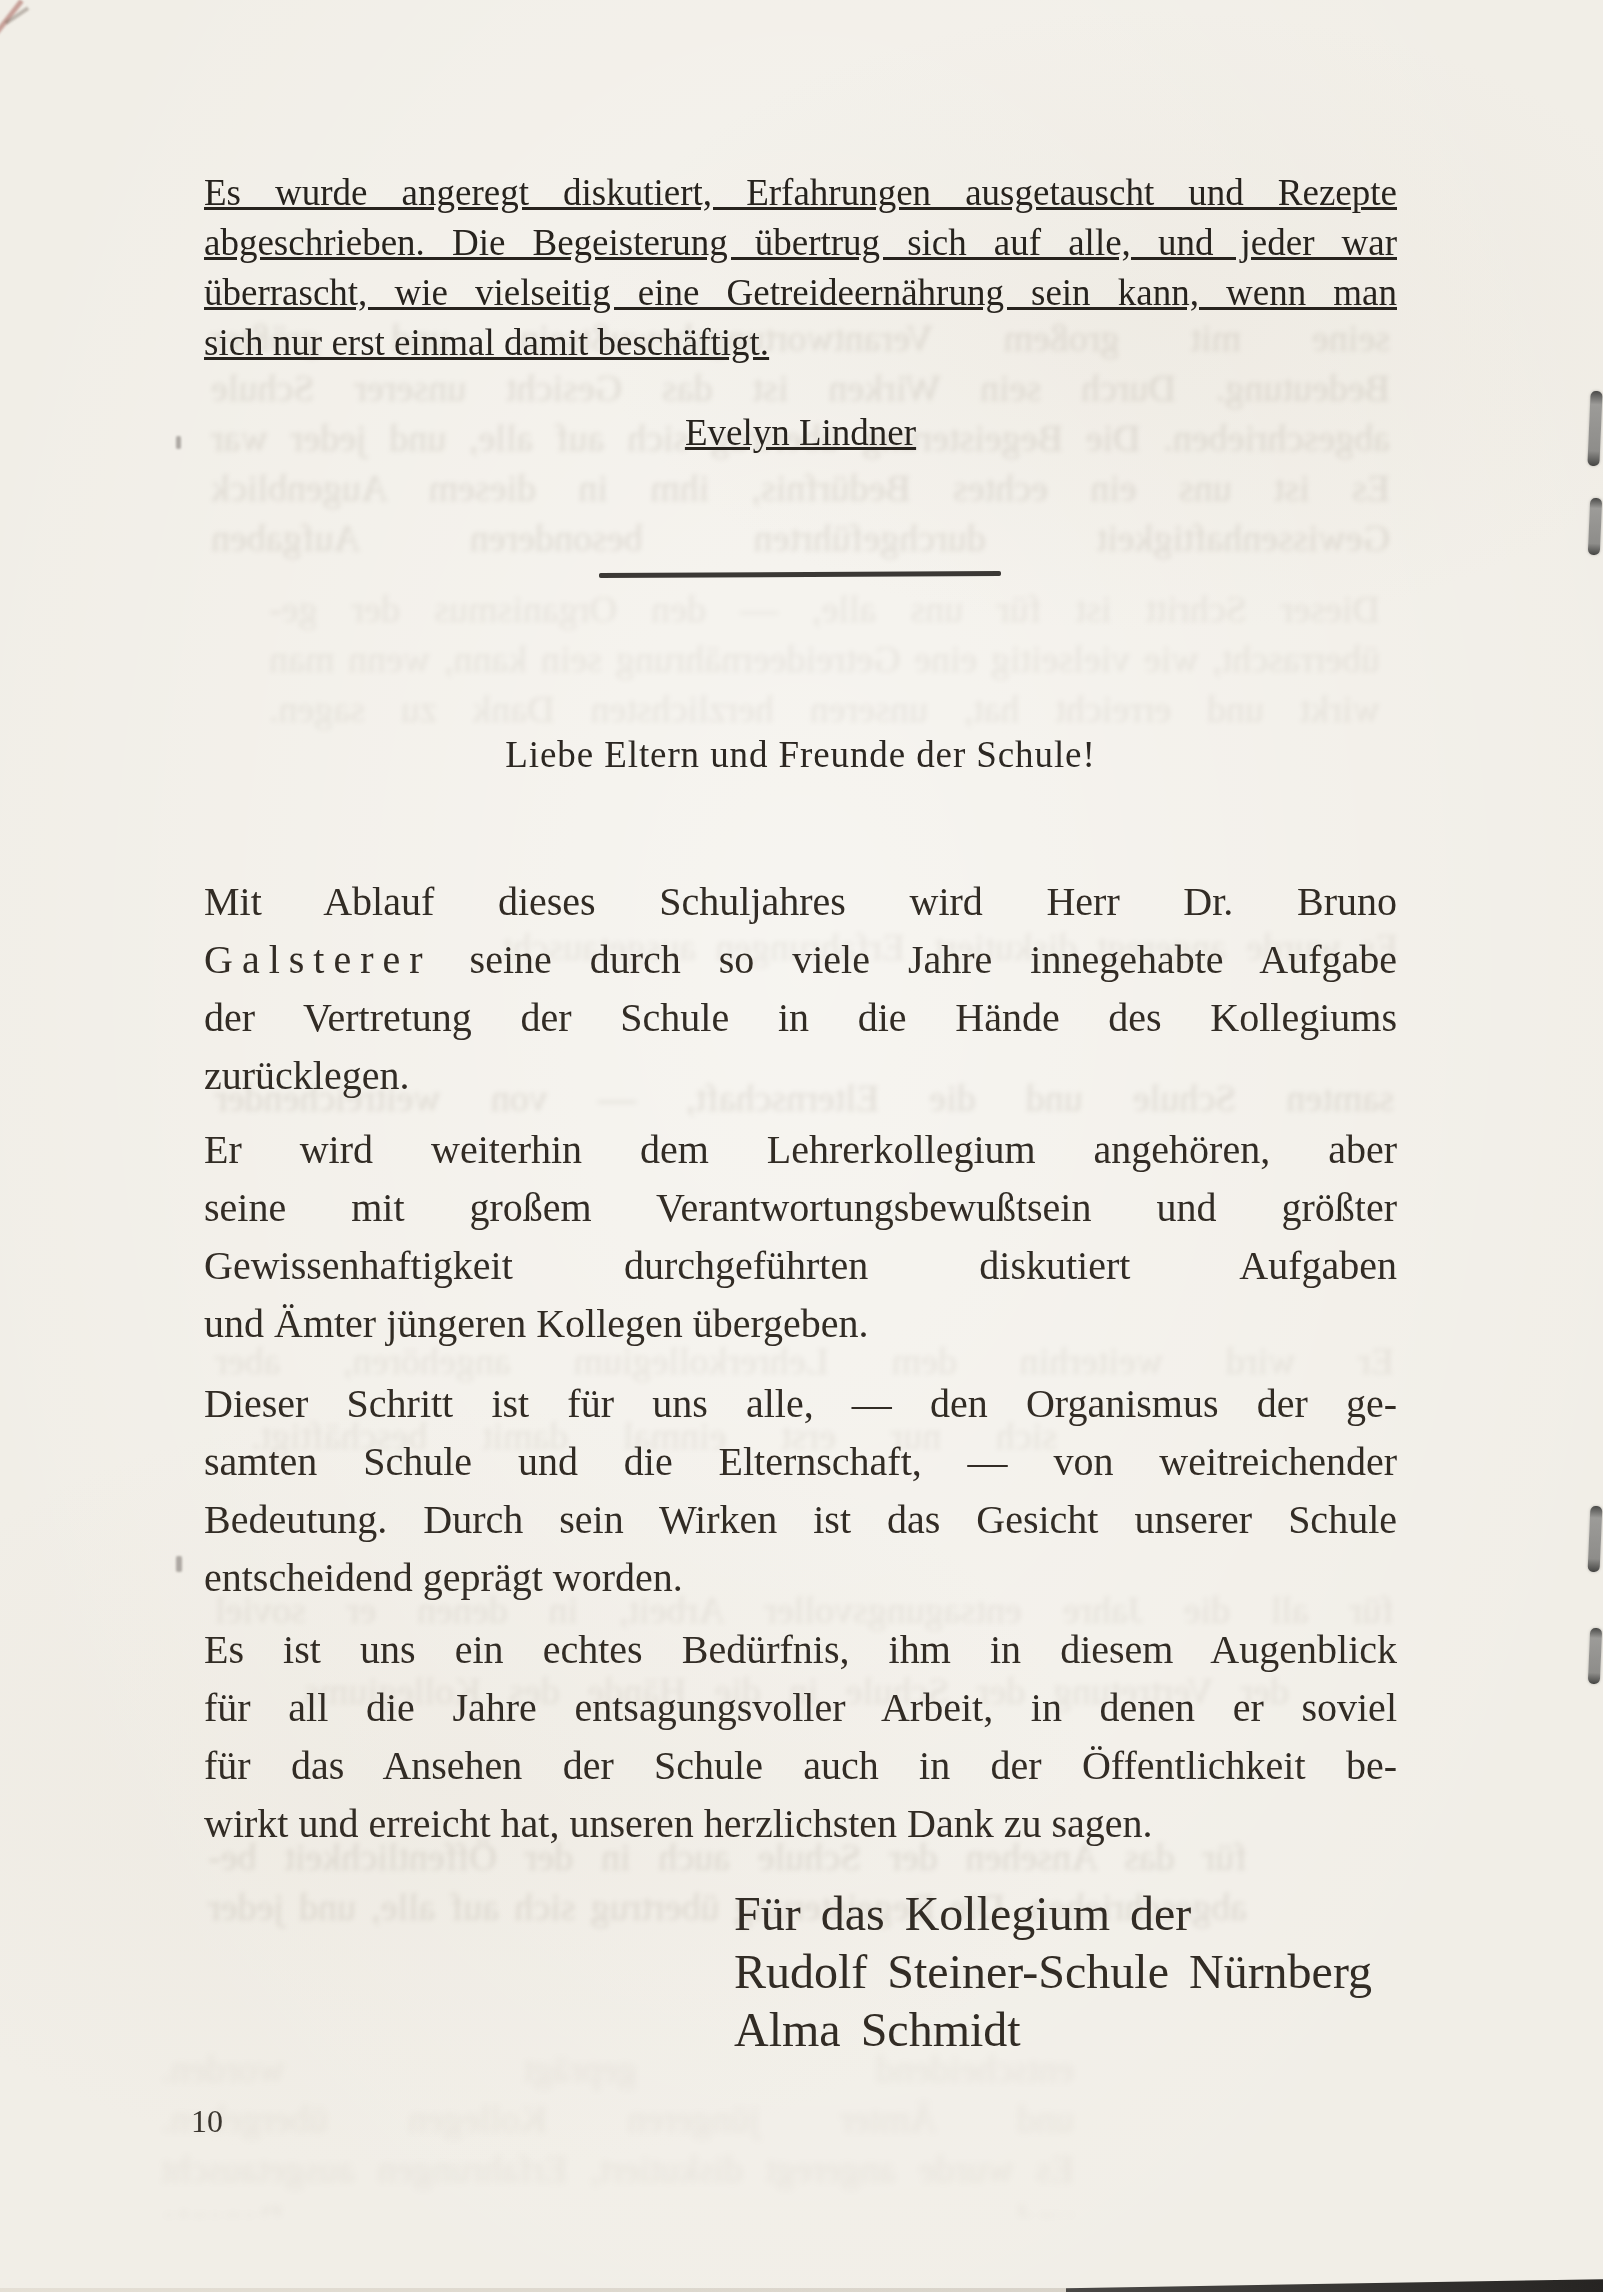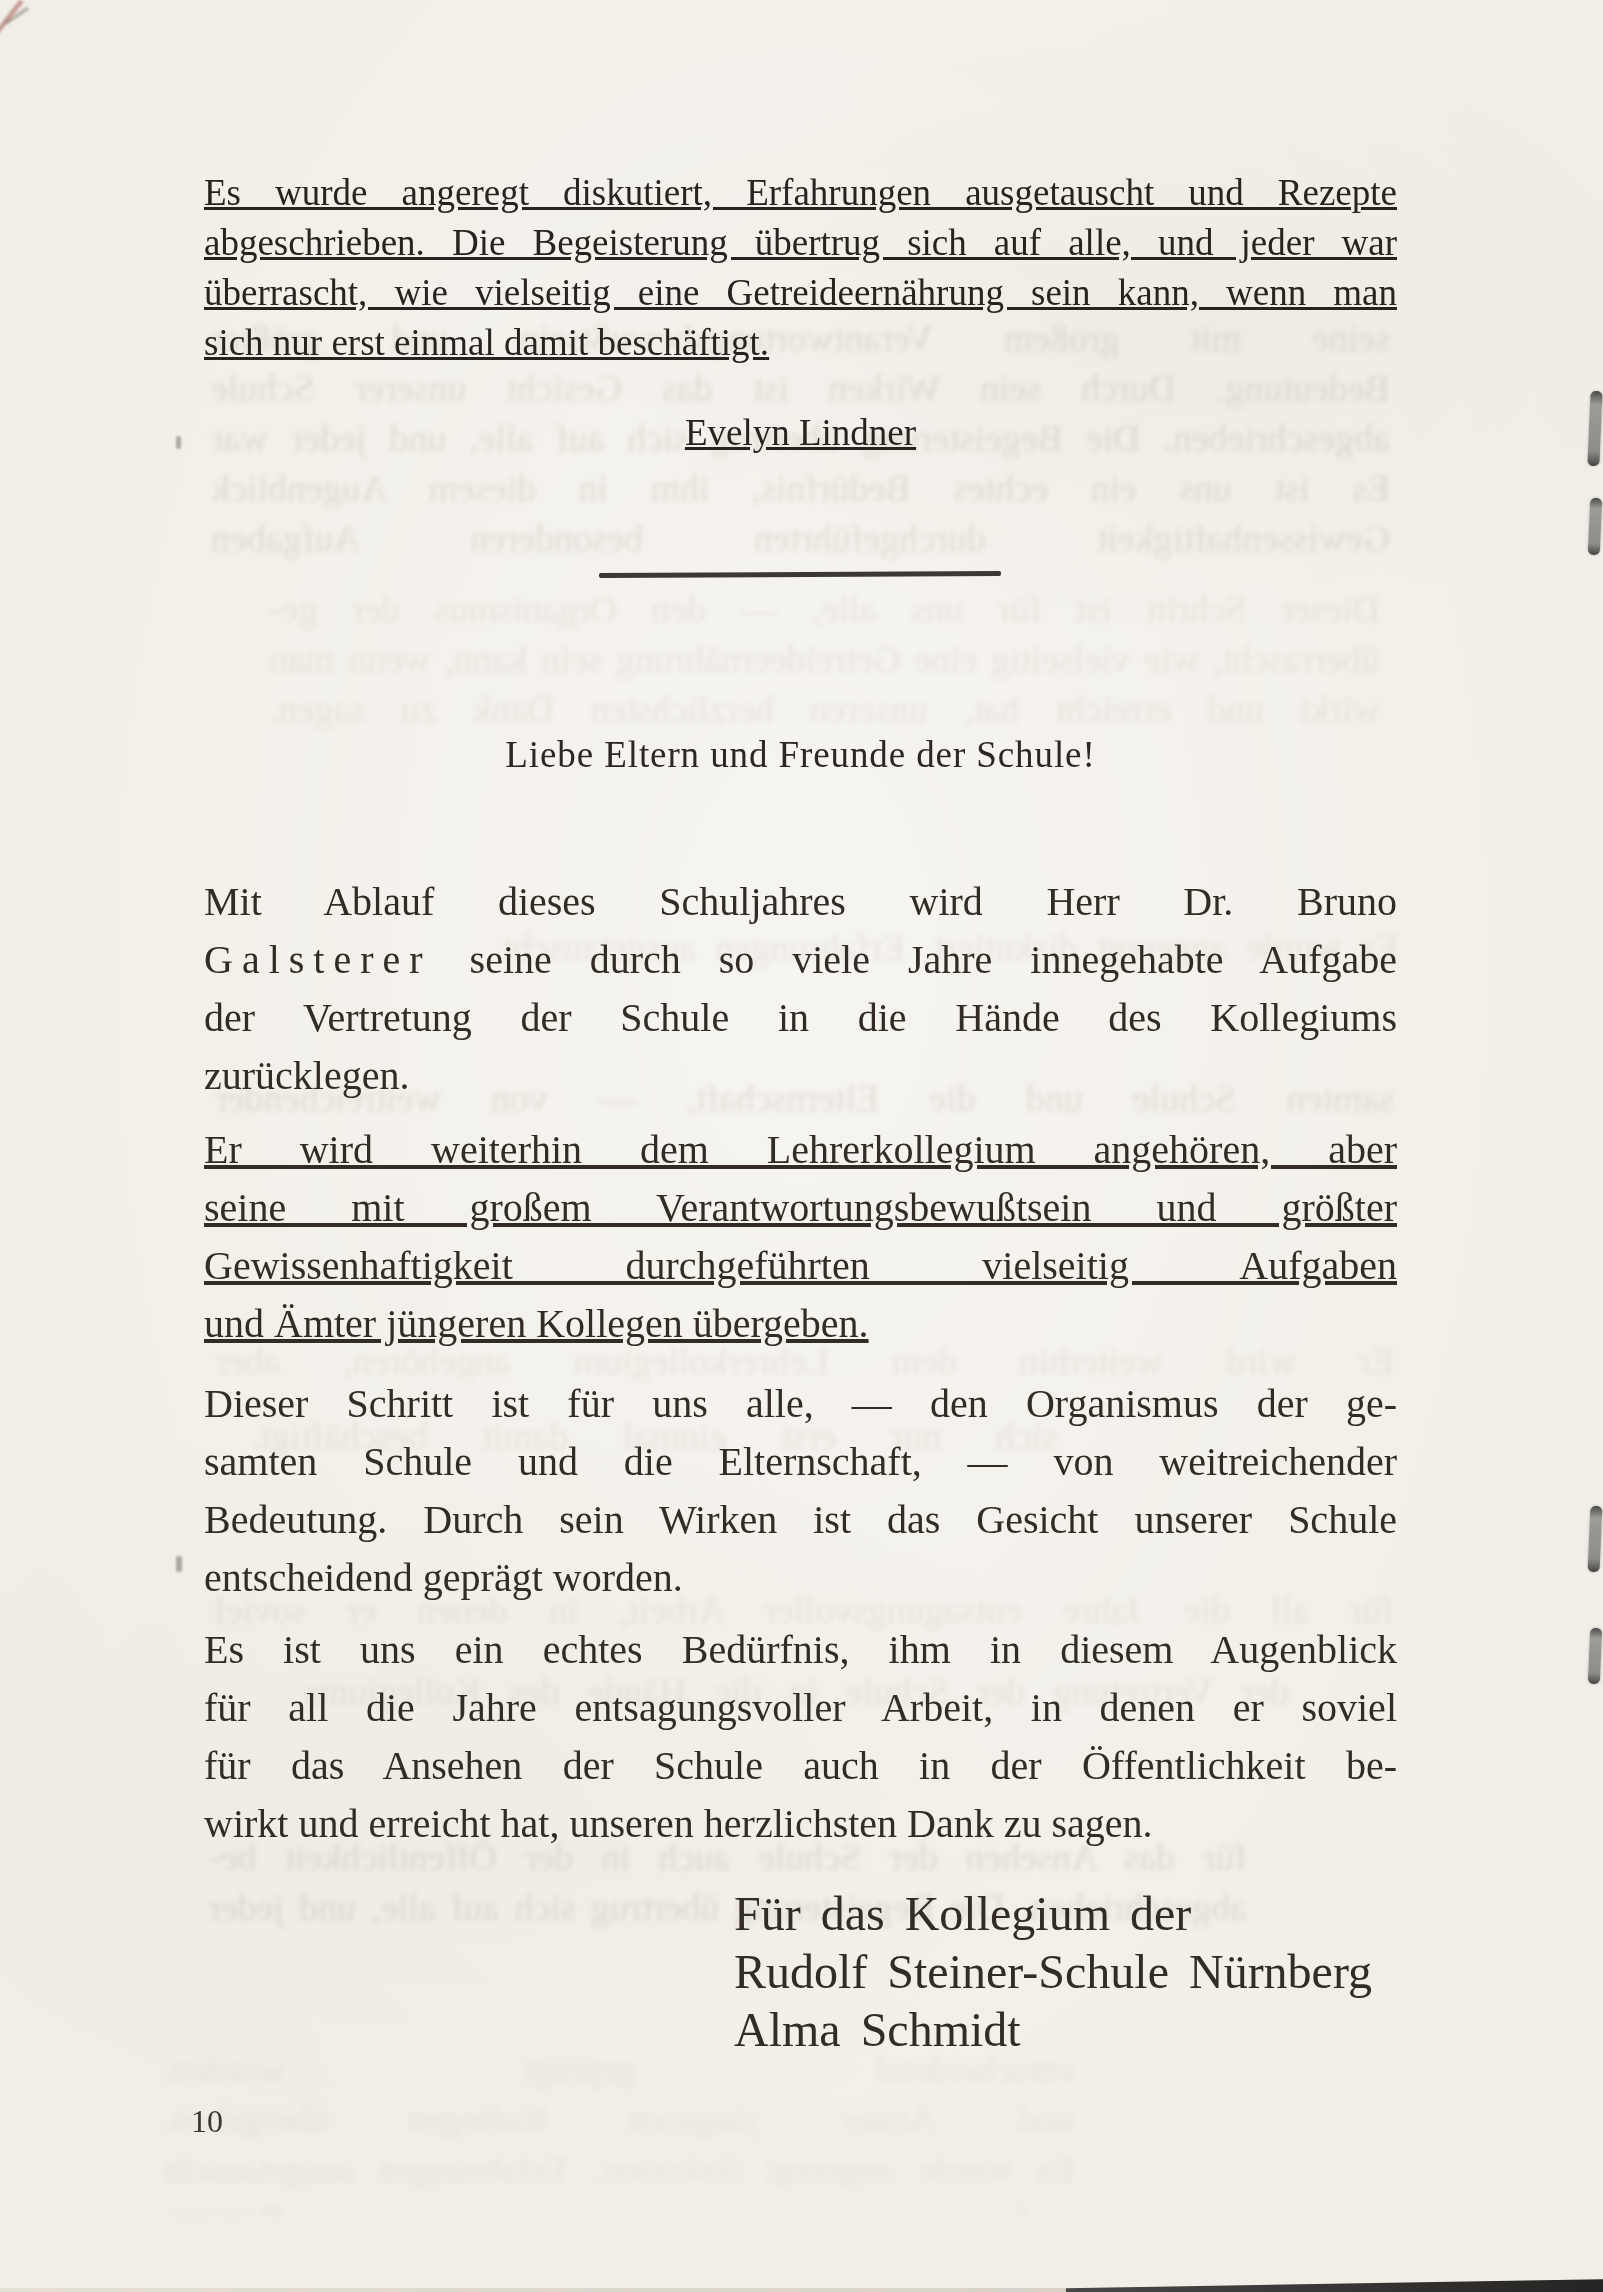--- a/index.html
+++ b/index.html
@@ -32,21 +32,21 @@
   .heading {
     position: absolute; left: 204px; top: 733px; width: 1193px;
     text-align: center; font-size: 37px; color: #2c2722; letter-spacing: 0.9px;
   }
 
   .para {
     position: absolute; left: 204px; width: 1193px;
     font-size: 40px; line-height: 58px; color: #322c25;
   }
   #para-a { top: 873px; }
-  #para-b { top: 1121px; text-decoration: underline; }
+  #para-b { top: 1121px; }
   #para-c { top: 1375px; }
   #para-d { top: 1621px; }
   .sperr { letter-spacing: 9px; }
 
   .closing {
     position: absolute; left: 734px; top: 1885px;
     font-size: 48px; line-height: 58px; color: #322c25; word-spacing: 8px;
   }
 
   .pagenum {
@@ -170,21 +170,21 @@
   <div class="para" id="para-a">
     <div class="line">Mit Ablauf dieses Schuljahres wird Herr Dr. Bruno</div>
     <div class="line"><span class="sperr">Galsterer</span> <span>seine durch so viele Jahre innegehabte Aufgabe</span></div>
     <div class="line">der Vertretung der Schule in die Hände des Kollegiums</div>
     <div class="line endp">zurücklegen.</div>
   </div>
 
   <div class="para" id="para-b">
     <div class="line">Er wird weiterhin dem Lehrerkollegium angehören, aber</div>
     <div class="line">seine mit großem Verantwortungsbewußtsein und größter</div>
-    <div class="line">Gewissenhaftigkeit durchgeführten vielseitig Aufgaben</div>
+    <div class="line">Gewissenhaftigkeit durchgeführten diskutiert Aufgaben</div>
     <div class="line endp">und Ämter jüngeren Kollegen übergeben.</div>
   </div>
 
   <div class="para" id="para-c">
     <div class="line">Dieser Schritt ist für uns alle, — den Organismus der ge-</div>
     <div class="line">samten Schule und die Elternschaft, — von weitreichender</div>
     <div class="line">Bedeutung. Durch sein Wirken ist das Gesicht unserer Schule</div>
     <div class="line endp">entscheidend geprägt worden.</div>
   </div>
 

